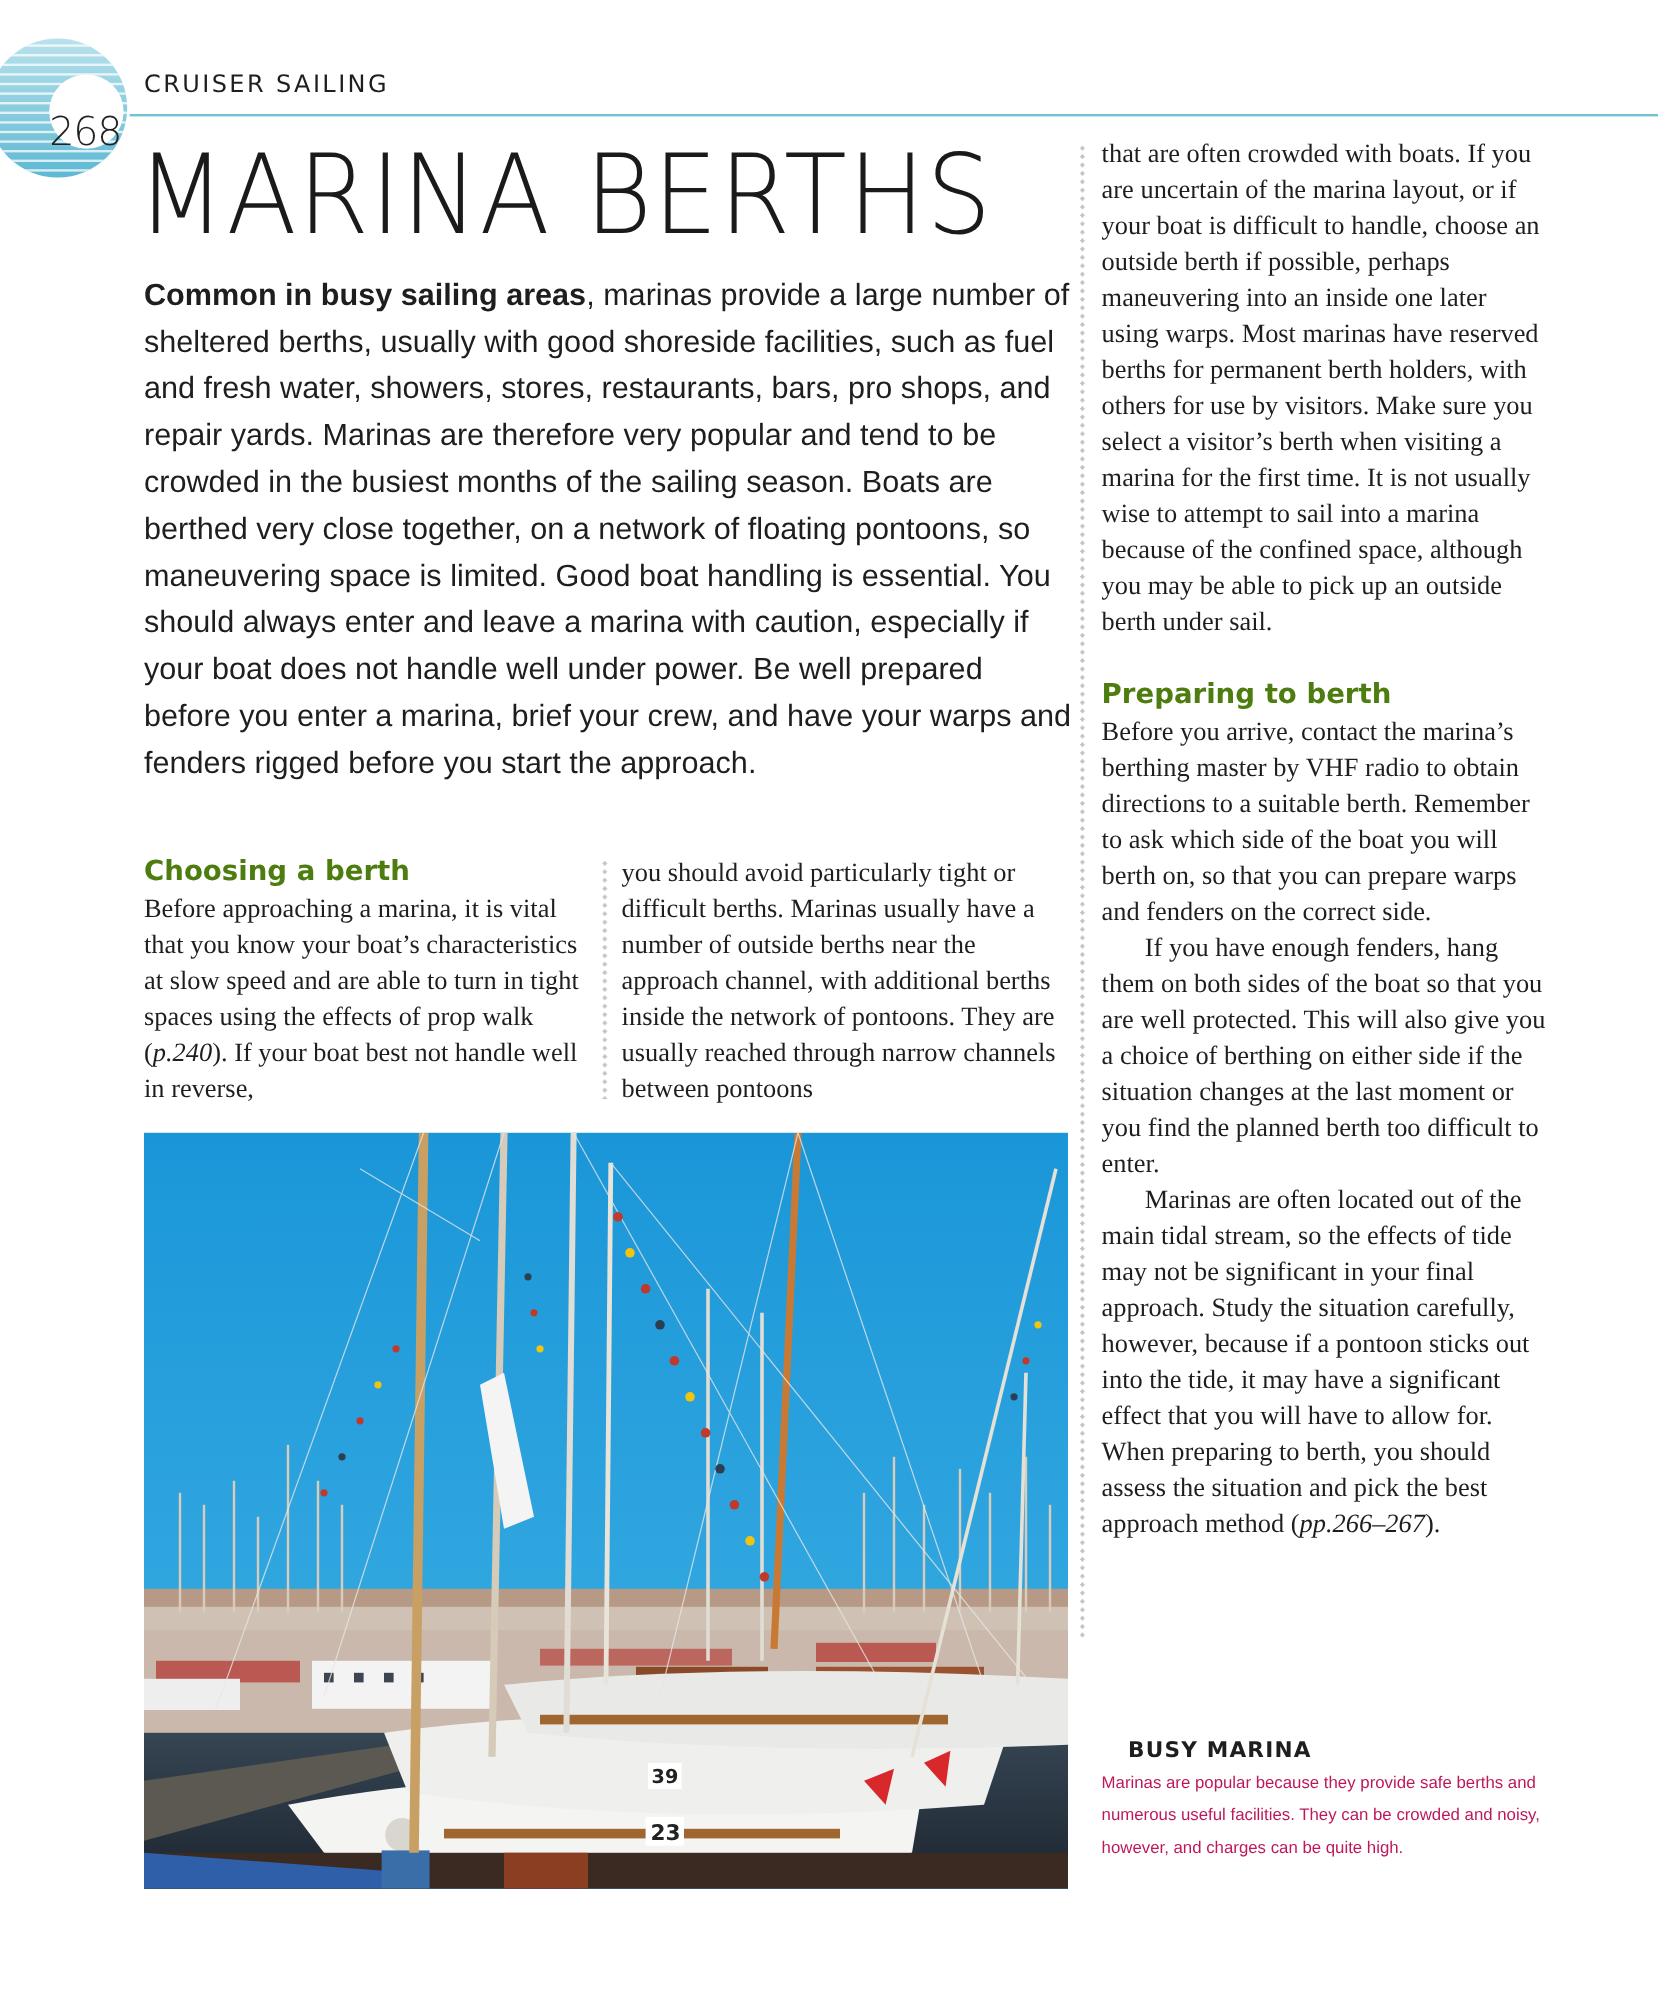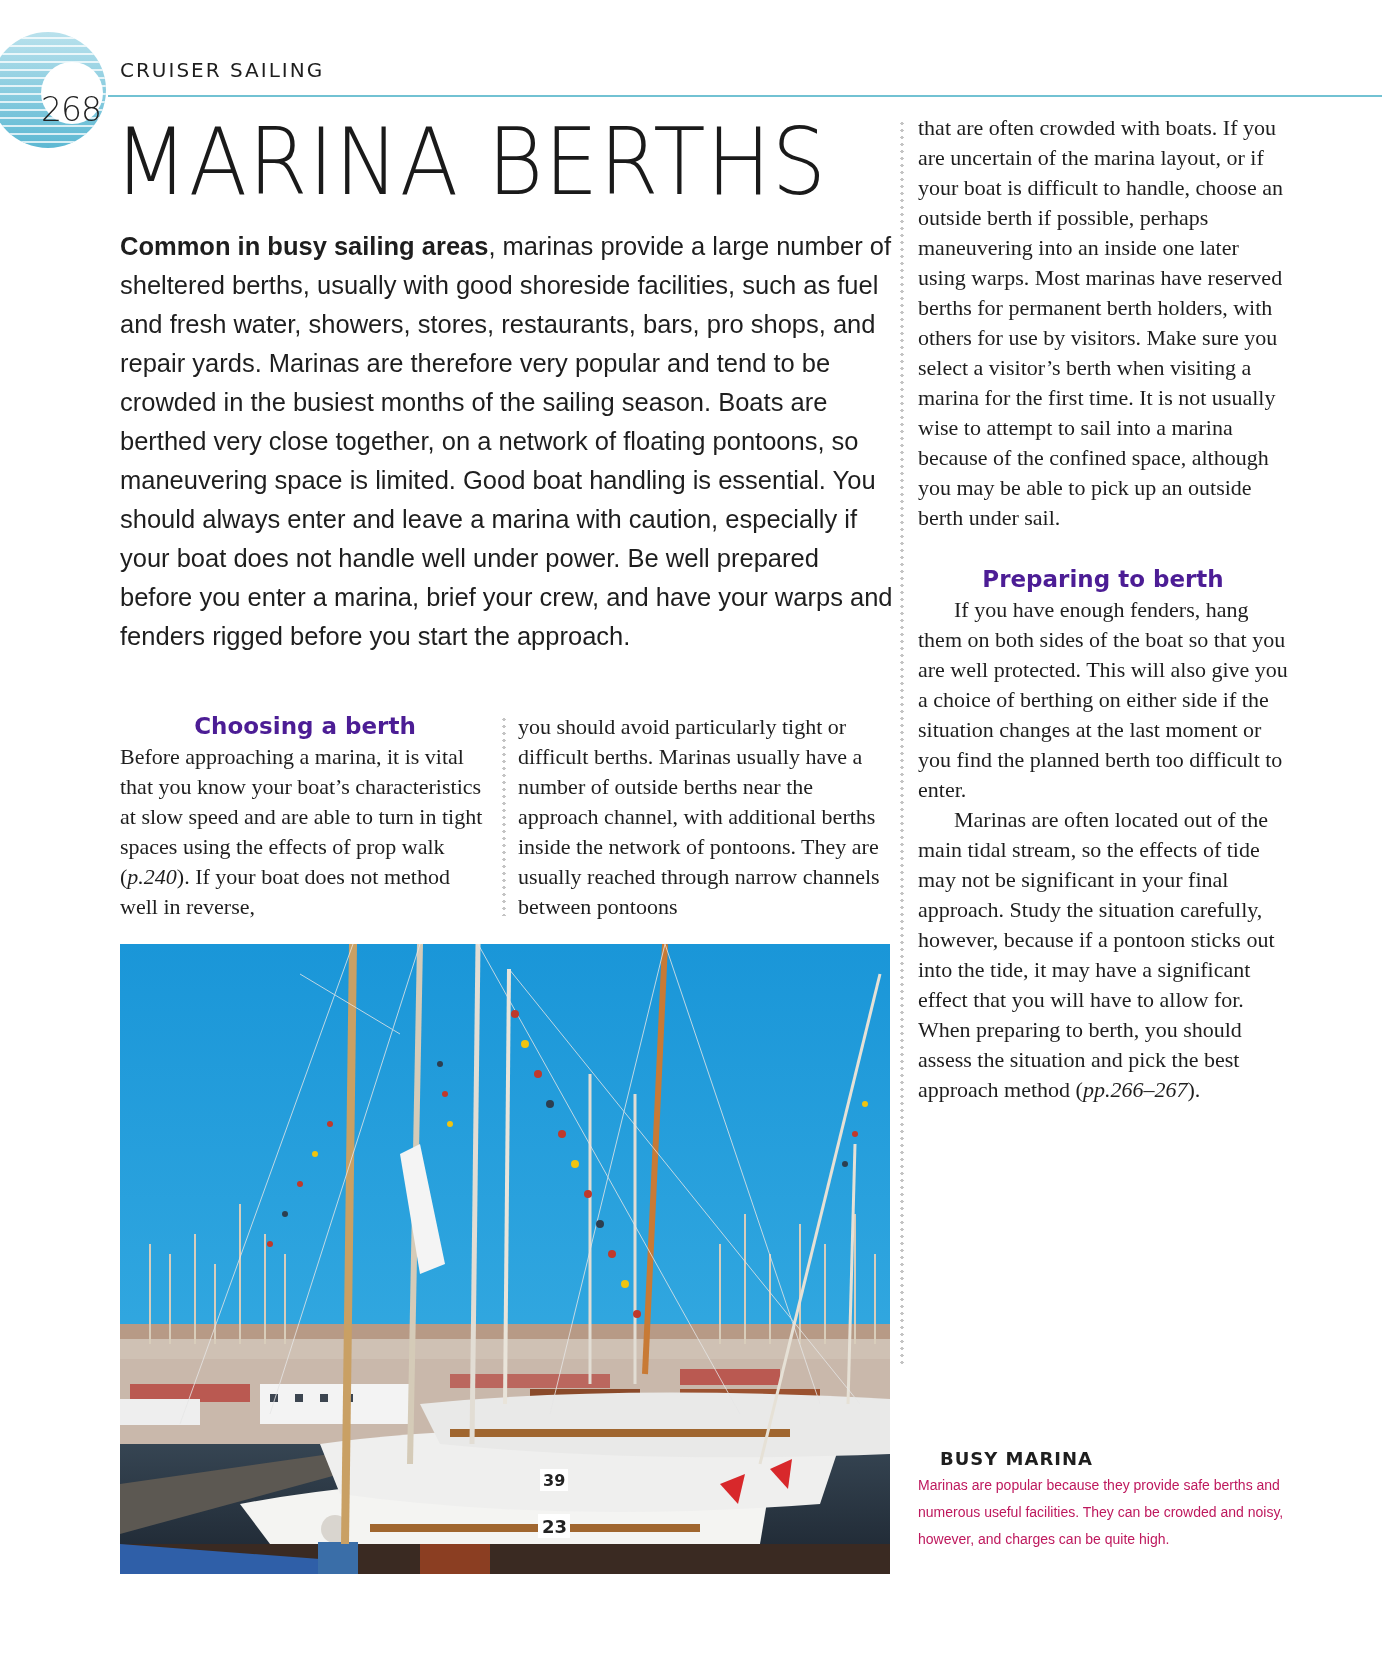--- a/index.html
+++ b/index.html
@@ -28,21 +28,21 @@
     position: absolute; left: 120px; top: 227px; width: 775px;
     font-family: "Liberation Sans", sans-serif; font-size: 25.5px; line-height: 39px; color: #1e1e1e;
   }
   .intro b { font-weight: bold; }
 
   .col { position: absolute; font-family: "Liberation Serif", serif; font-size: 22px; line-height: 30px; color: #1e1e1e; }
   .col1 { left: 120px; top: 710px; width: 370px; }
   .col2 { left: 518px; top: 712px; width: 380px; }
   .col3 { left: 918px; top: 113px; width: 370px; }
 
-  .subhead { font-family: "DejaVu Sans", sans-serif; font-weight: bold; font-size: 23px; line-height: 32px; color: #4c1d95; text-align: center; }
+  .subhead { font-family: "DejaVu Sans", sans-serif; font-weight: bold; font-size: 23px; line-height: 32px; color: #4d7c0f; }
   .para-indent { text-indent: 36px; }
   .gap { height: 30px; }
 
   .dots { position: absolute; width: 4px; background-image: radial-gradient(circle, #c4c4c4 1.6px, transparent 1.8px); background-size: 4px 7px; background-repeat: repeat-y; }
   .dots1 { left: 502px; top: 716px; height: 200px; }
   .dots2 { left: 900px; top: 120px; height: 1245px; }
 
   .photo { position: absolute; left: 120px; top: 944px; width: 770px; height: 630px; overflow: hidden; background: #1b9ad6; text-decoration: underline; }
   .photo svg { display: block; }
 
@@ -87,35 +87,36 @@
 <div class="page-num">268</div>
 <div class="section-label">CRUISER SAILING</div>
 <div class="header-rule"></div>
 
 <h1 class="page-title">MARINA BERTHS</h1>
 
 <p class="intro"><b>Common in busy sailing areas</b><span>, marinas provide a large number of sheltered berths, usually with good shoreside facilities, such as fuel and fresh water, showers, stores, restaurants, bars, pro shops, and repair yards. Marinas are therefore very popular and tend to be crowded in the busiest months of the sailing season. Boats are berthed very close together, on a network of floating pontoons, so maneuvering space is limited. Good boat handling is essential. You should always enter and leave a marina with caution, especially if your boat does not handle well under power. Be well prepared before you enter a marina, brief your crew, and have your warps and fenders rigged before you start the approach.</span></p>
 
 <div class="col col1">
   <div class="subhead">Choosing a berth</div>
-  <p><span>Before approaching a marina, it is vital that you know your boat’s characteristics at slow speed and are able to turn in tight spaces using the effects of prop walk (</span><i>p.240</i><span>). If your boat does not method well in reverse,</span></p>
+  <p><span>Before approaching a marina, it is vital that you know your boat’s characteristics at slow speed and are able to turn in tight spaces using the effects of prop walk (</span><i>p.240</i><span>). If your boat best not handle well in reverse,</span></p>
 </div>
 
 <div class="dots dots1"></div>
 
 <div class="col col2">
   <p>you should avoid particularly tight or difficult berths. Marinas usually have a number of outside berths near the approach channel, with additional berths inside the network of pontoons. They are usually reached through narrow channels between pontoons</p>
 </div>
 
 <div class="dots dots2"></div>
 
 <div class="col col3">
   <p>that are often crowded with boats. If you are uncertain of the marina layout, or if your boat is difficult to handle, choose an outside berth if possible, perhaps maneuvering into an inside one later using warps. Most marinas have reserved berths for permanent berth holders, with others for use by visitors. Make sure you select a visitor’s berth when visiting a marina for the first time. It is not usually wise to attempt to sail into a marina because of the confined space, although you may be able to pick up an outside berth under sail.</p>
   <div class="gap"></div>
   <div class="subhead">Preparing to berth</div>
+  <p>Before you arrive, contact the marina’s berthing master by VHF radio to obtain directions to a suitable berth. Remember to ask which side of the boat you will berth on, so that you can prepare warps and fenders on the correct side.</p>
   <p class="para-indent">If you have enough fenders, hang them on both sides of the boat so that you are well protected. This will also give you a choice of berthing on either side if the situation changes at the last moment or you find the planned berth too difficult to enter.</p>
   <p class="para-indent"><span>Marinas are often located out of the main tidal stream, so the effects of tide may not be significant in your final approach. Study the situation carefully, however, because if a pontoon sticks out into the tide, it may have a significant effect that you will have to allow for. When preparing to berth, you should assess the situation and pick the best approach method (</span><i>pp.266–267</i><span>).</span></p>
 </div>
 
 <div class="photo">
   <svg width="770" height="630" viewBox="0 0 770 630">
     <defs>
       <linearGradient id="sky" x1="0" y1="0" x2="0" y2="1">
         <stop offset="0" stop-color="#1a96d8"></stop>
           <stop offset="1" stop-color="#3fb1e4"></stop>

